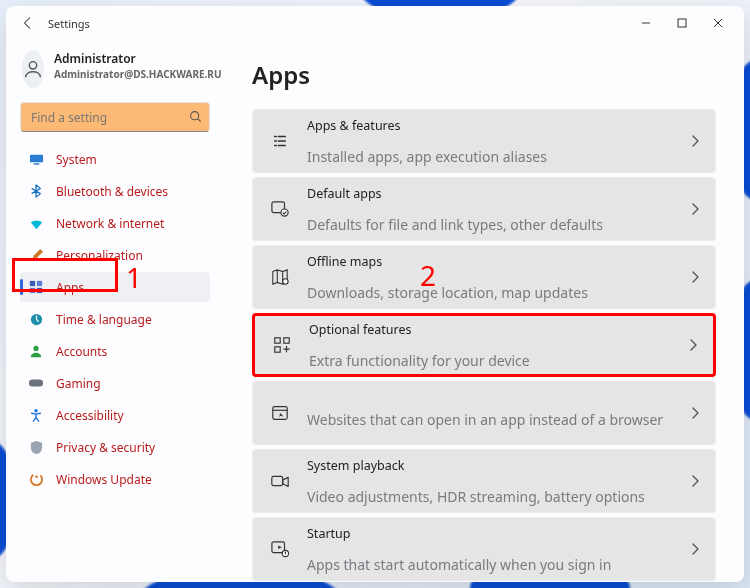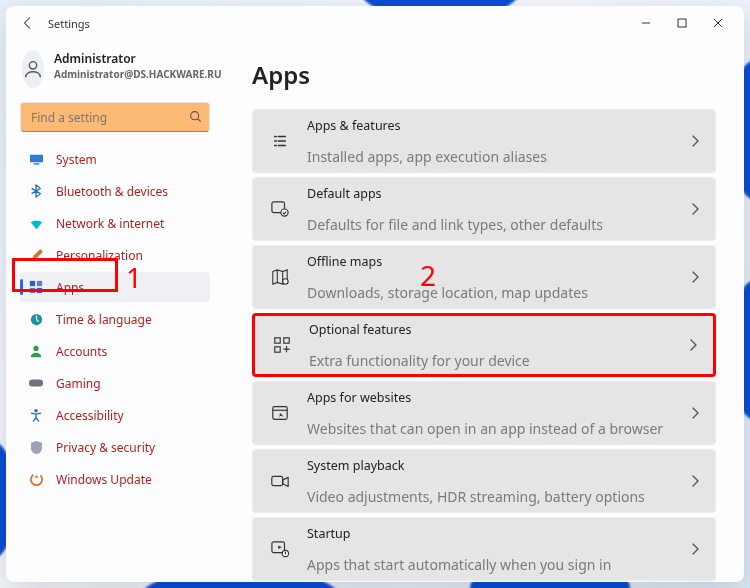--- a/index.html
+++ b/index.html
@@ -288,21 +288,20 @@
           </div>
           <div class="card">
             <div class="ci">
               <svg width="18" height="18" viewBox="0 0 20 20">
                 <rect x="2" y="3" width="16" height="14" rx="2" fill="none" stroke="currentColor" stroke-width="1.3"></rect>
                 <path d="M2 7h16" stroke="currentColor" stroke-width="1.3"></path>
                 <path d="M10 10l4 4-4-1-1 3z" fill="currentColor"></path>
               </svg>
             </div>
             <div class="ct">
-              <div class="ctitle">Apps for websites</div>
               <div class="cdesc">Websites that can open in an app instead of a browser</div>
             </div>
             <div class="chev"><svg width="8" height="12" viewBox="0 0 8 12">
                 <path d="M2 1l5 5-5 5" fill="none" stroke="currentColor" stroke-width="1.4" stroke-linecap="round" stroke-linejoin="round"></path>
               </svg></div>
           </div>
           <div class="card">
             <div class="ci">
               <svg width="20" height="16" viewBox="0 0 22 16">
                 <rect x="2" y="3" width="12" height="10" rx="2" fill="none" stroke="currentColor" stroke-width="1.3"></rect>

